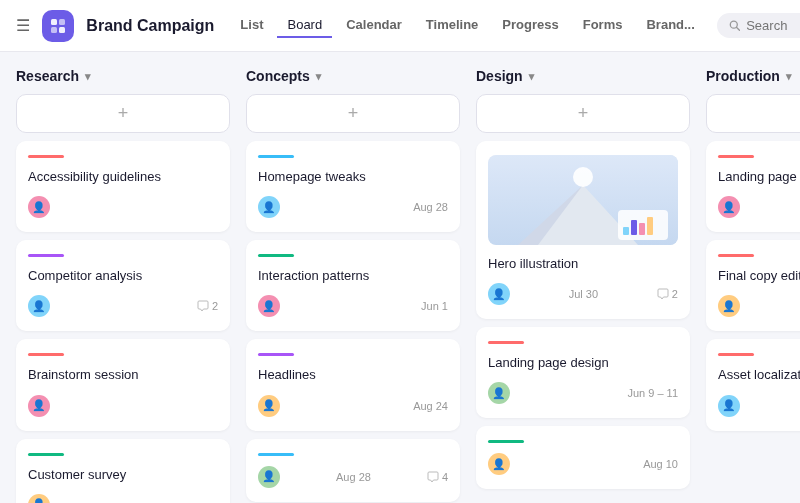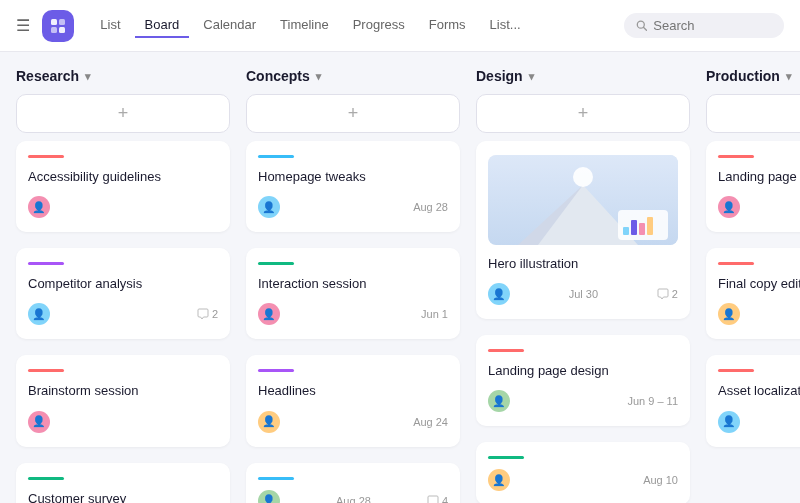--- a/index.html
+++ b/index.html
@@ -4,33 +4,33 @@
   <style>
     * { box-sizing: border-box; margin: 0; padding: 0; }
     body { font-family: -apple-system, BlinkMacSystemFont, 'Segoe UI', sans-serif; background: #f5f6fa; color: #333; font-size: 13px; }
 
     
     .topbar { display: flex; align-items: center; background: #fff; border-bottom: 1px solid #e8e8ee; padding: 0 16px; height: 52px; gap: 12px; }
     .menu-icon { color: #666; cursor: pointer; font-size: 16px; }
     .app-icon { background: #6c5ce7; border-radius: 10px; width: 32px; height: 32px; display: flex; align-items: center; justify-content: center; color: #fff; font-size: 16px; flex-shrink: 0; }
     .project-title { font-size: 16px; font-weight: 600; color: #1a1a2e; flex-shrink: 0; }
     .nav-tabs { display: flex; gap: 4px; margin-left: 4px; flex: 1; }
-    .nav-tab { padding: 4px 10px; border-radius: 6px; cursor: pointer; font-size: 13px; color: #666; text-decoration: none; }
+    .nav-tab { padding: 4px 10px; border-radius: 6px; cursor: pointer; font-size: 13px; color: #666; text-decoration: none; font-weight: bold; }
     .nav-tab.active { color: #1a1a2e; font-weight: 500; border-bottom: 2px solid #6c5ce7; border-radius: 0; text-align: center; }
     .topbar-right { display: flex; align-items: center; gap: 10px; margin-left: auto; }
     .search-box { display: flex; align-items: center; background: #f0f0f5; border-radius: 20px; padding: 5px 12px; gap: 6px; width: 160px; }
     .search-box input { border: none; background: transparent; outline: none; font-size: 13px; color: #555; width: 100%; }
 
     
     .board { display: flex; gap: 16px; padding: 16px; overflow-x: auto; min-height: calc(100vh - 52px); align-items: flex-start; }
     .column { width: 214px; flex-shrink: 0; }
     .col-header { display: flex; align-items: center; gap: 6px; margin-bottom: 10px; font-weight: 600; font-size: 14px; color: #1a1a2e; }
     .col-header .chevron { font-size: 11px; color: #888; }
     .add-card-btn { width: 100%; background: #fff; border: 1px solid #e0e0ea; border-radius: 10px; padding: 8px; text-align: center; cursor: pointer; color: #aaa; font-size: 18px; margin-bottom: 8px; }
-    .card { background: #fff; border-radius: 10px; padding: 14px 12px; margin-bottom: 16px; box-shadow: 0 1px 3px rgba(0,0,0,0.05); }
+    .card { background: #fff; border-radius: 10px; padding: 14px 12px; margin-bottom: 8px; box-shadow: 0 1px 3px rgba(0,0,0,0.05); }
     .card-stripe { height: 3px; border-radius: 2px; margin-bottom: 10px; width: 36px; }
     .card-title { font-size: 13px; font-weight: 500; color: #1a1a2e; margin-bottom: 10px; line-height: 1.4; }
     .card-footer { display: flex; align-items: center; justify-content: space-between; }
     .card-date { font-size: 11px; color: #999; }
     .card-comments { display: flex; align-items: center; gap: 3px; font-size: 11px; color: #999; }
     .card-avatar { width: 22px; height: 22px; border-radius: 50%; overflow: hidden; flex-shrink: 0; }
     .card-image { width: 100%; height: 90px; border-radius: 8px; overflow: hidden; margin-bottom: 10px; background: linear-gradient(135deg, #e8eef8 0%, #dce8f5 50%, #c8d8ef 100%); display: flex; align-items: center; justify-content: center; }
     .card-image svg { width: 100%; height: 100%; }
 
     
@@ -48,28 +48,29 @@
 <div class="topbar">
   <span class="menu-icon">☰</span>
   <div class="app-icon">
     <svg width="18" height="18" viewBox="0 0 18 18" fill="none">
       <rect x="2" y="2" width="6" height="6" rx="1.5" fill="white" opacity="0.9"></rect>
       <rect x="10" y="2" width="6" height="6" rx="1.5" fill="white" opacity="0.6"></rect>
       <rect x="2" y="10" width="6" height="6" rx="1.5" fill="white" opacity="0.6"></rect>
       <rect x="10" y="10" width="6" height="6" rx="1.5" fill="white" opacity="0.9"></rect>
     </svg>
   </div>
+  <span class="project-title">Brand Campaign</span>
   <nav class="nav-tabs">
     <a class="nav-tab">List</a>
     <a class="nav-tab active">Board</a>
     <a class="nav-tab">Calendar</a>
     <a class="nav-tab">Timeline</a>
     <a class="nav-tab">Progress</a>
     <a class="nav-tab">Forms</a>
-    <a class="nav-tab">List...</a>
+    <a class="nav-tab">Brand...</a>
   </nav>
   <div class="topbar-right">
     <div class="search-box">
       <svg width="13" height="13" viewBox="0 0 13 13" fill="none">
         <circle cx="5.5" cy="5.5" r="4" stroke="#999" stroke-width="1.5"></circle>
         <line x1="8.5" y1="8.5" x2="12" y2="12" stroke="#999" stroke-width="1.5" stroke-linecap="round"></line>
       </svg>
       <input type="text" placeholder="Search" style="">
     </div>
 
@@ -137,21 +138,21 @@
         <div class="card-title">Homepage tweaks</div>
         <div class="card-footer">
           <div class="card-avatar av-blue">
       <div class="av-face" style="font-size:11px;">👤</div>
     </div>
           <span class="card-date">Aug 28</span>
         </div>
       </div>
       <div class="card">
         <div class="card-stripe" style="background:#10b981"></div>
-        <div class="card-title">Interaction session</div>
+        <div class="card-title">Interaction patterns</div>
         <div class="card-footer">
           <div class="card-avatar av-pink">
       <div class="av-face" style="font-size:11px;">👤</div>
     </div>
           <span class="card-date">Jun 1</span>
         </div>
       </div>
       <div class="card">
         <div class="card-stripe" style="background:#a855f7"></div>
         <div class="card-title">Headlines</div>

